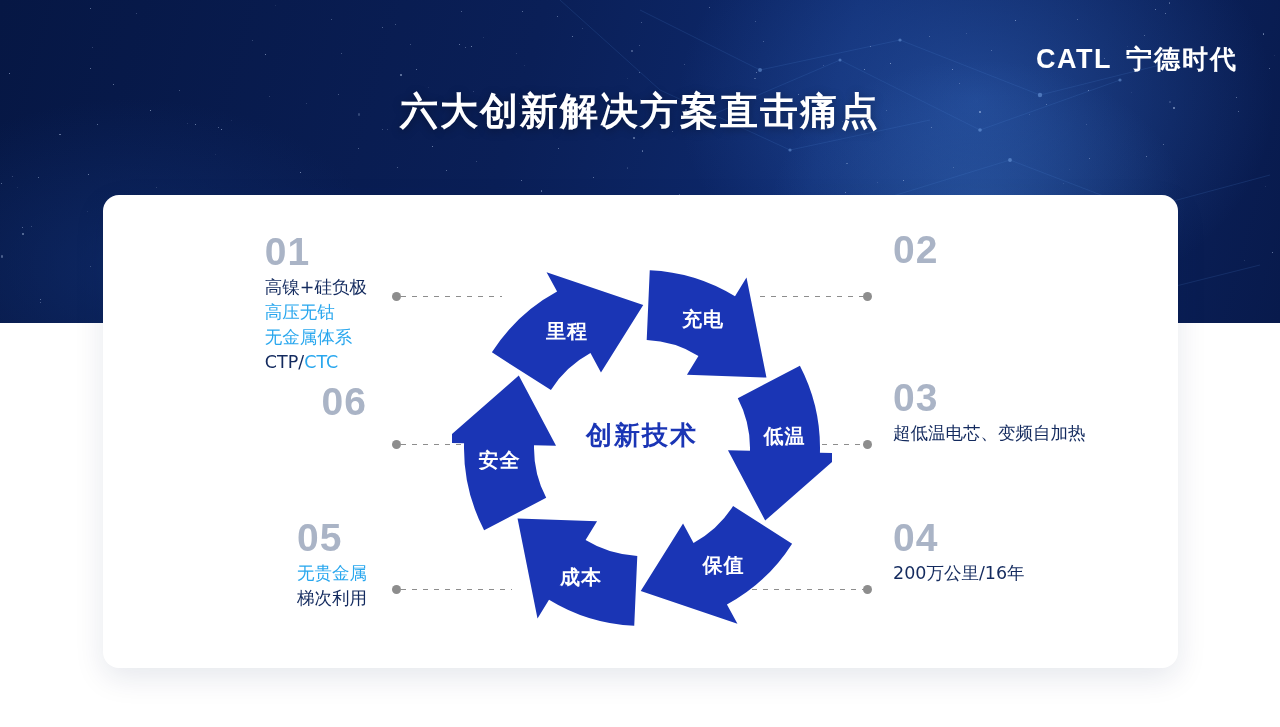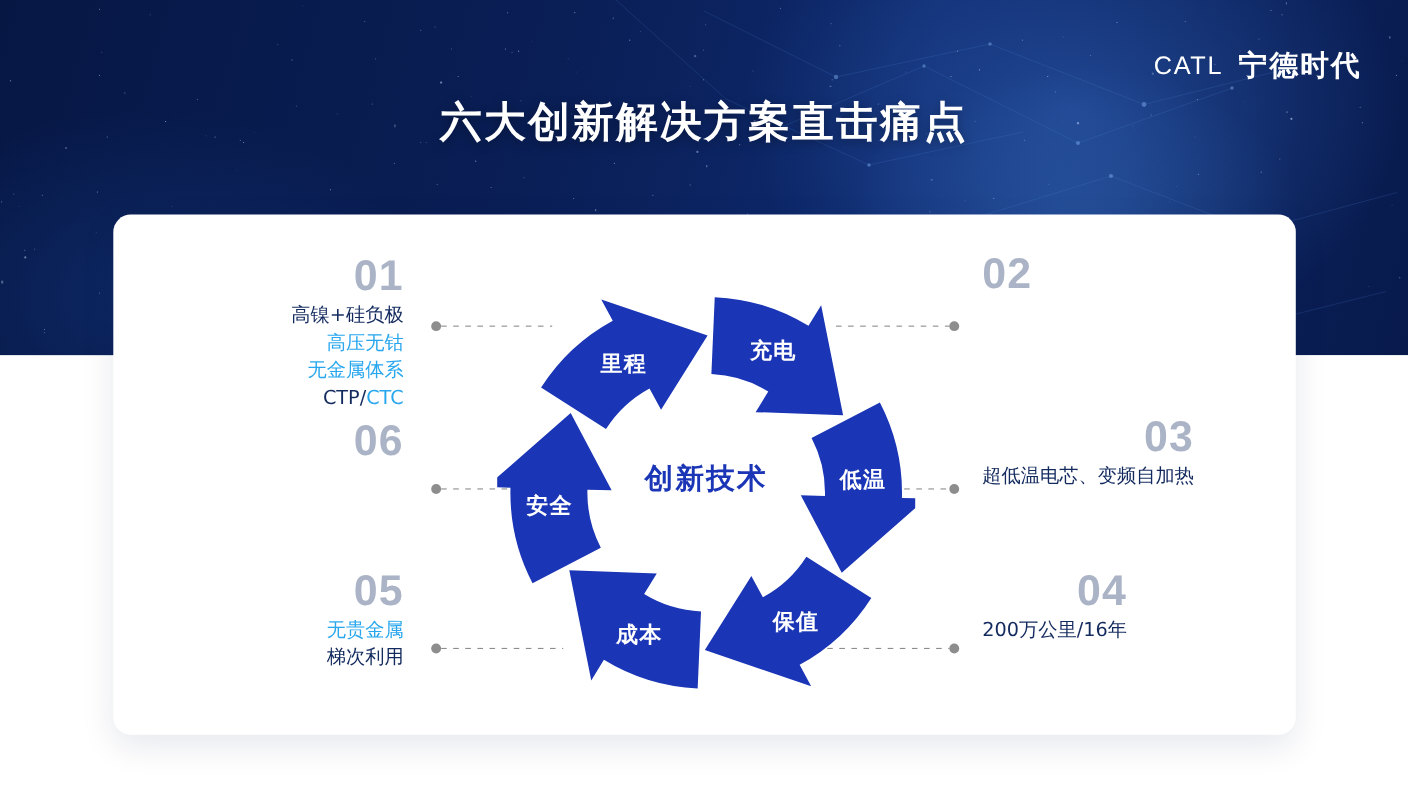--- a/index.html
+++ b/index.html
@@ -43,21 +43,21 @@
   }
   .netlines { position:absolute; inset:0; opacity:.55; }
 
   
   .logo {
     position:absolute; right:42px; top:42px;
     display:flex; align-items:center; gap:14px;
     color:#ffffff;
   }
   .logo-latin {
-    font-size:23px; font-weight:normal; letter-spacing:1.5px;
+    font-size:27px; font-weight:bold; letter-spacing:1.5px;
     font-family:"Liberation Sans", sans-serif;
   }
   .logo-cn {
     font-size:26px; font-weight:bold; letter-spacing:2px;
     font-family:"DejaVu Sans", sans-serif;
   }
 
   
   .title {
     position:absolute; left:0; top:86px; width:1280px;
@@ -82,22 +82,22 @@
     letter-spacing:1px;
   }
   .item .lines { margin-top:2px; }
   .item .ln {
     font-size:17.5px; line-height:25px; white-space:nowrap;
     font-family:"DejaVu Sans", sans-serif;
   }
   .dark { color:#132a5e; }
   .cyan { color:#29a7ee; }
 
-  .left  { text-align:right; }
-  .right { text-align:right; }
+  .left  { }
+  .right { text-align:left; }
 
   #item-01 { right:913px; top:232px; }
   #item-06 { right:913px; top:382px; }
   #item-05 { right:913px; top:518px; }
   #item-02 { left:893px; top:230px; }
   #item-03 { left:893px; top:378px; }
   #item-04 { left:893px; top:518px; }
 
   
   .conn { position:absolute; height:9px; display:flex; align-items:center; }

